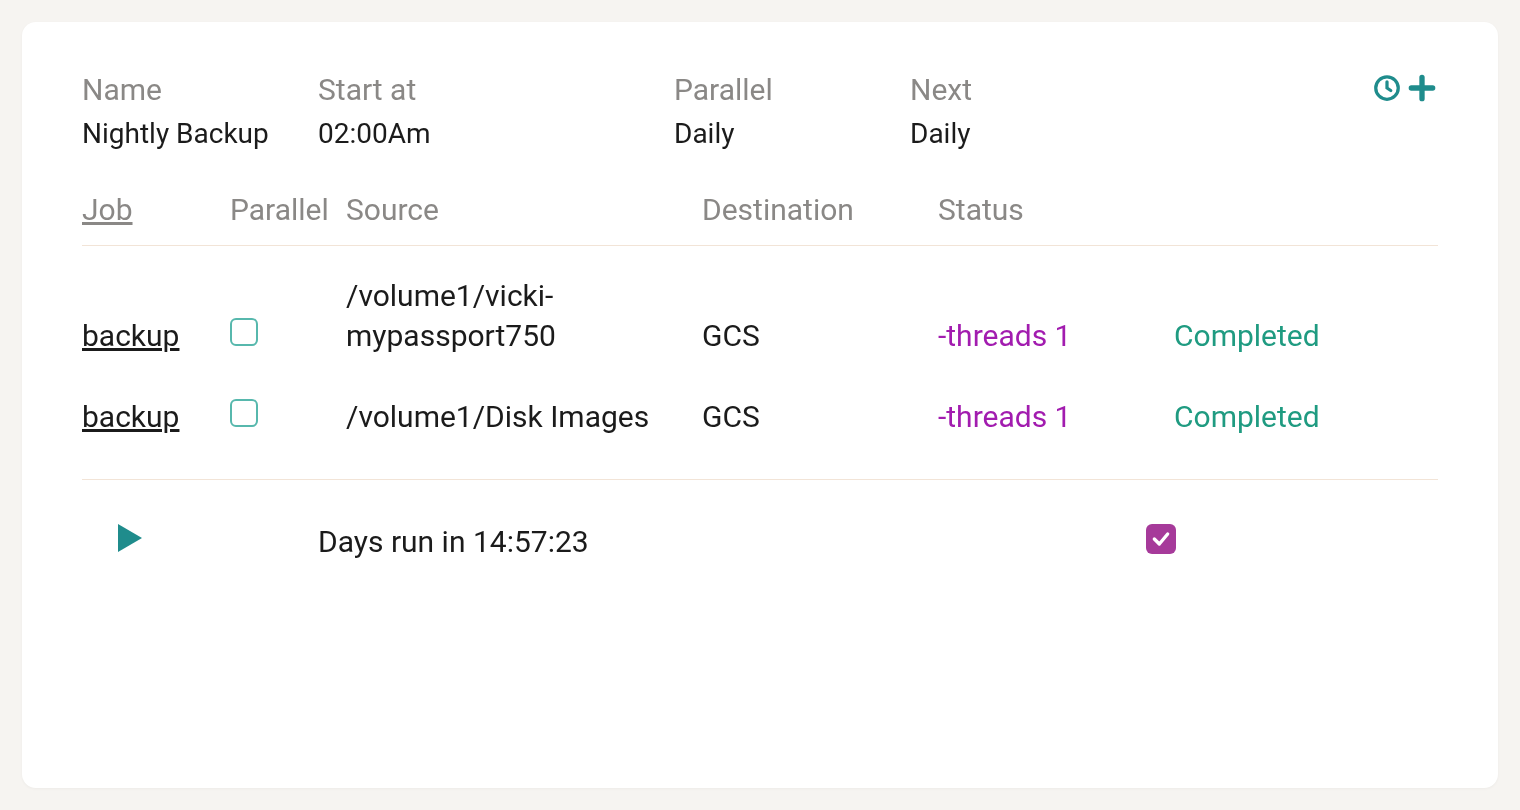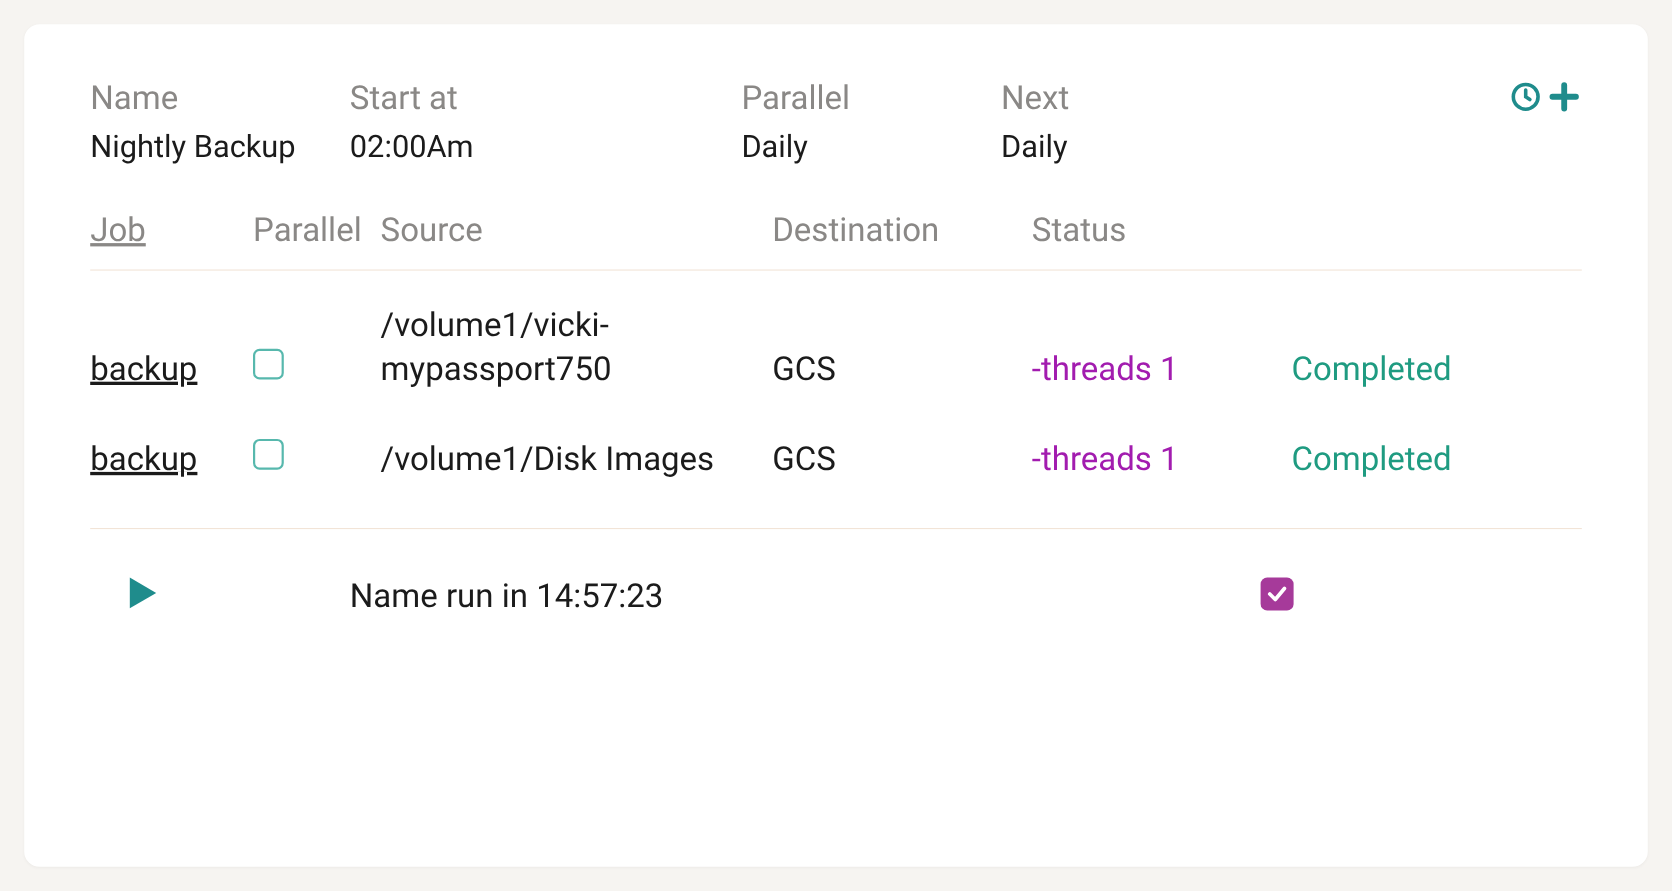--- a/index.html
+++ b/index.html
@@ -192,21 +192,21 @@
       <div class="cell w-options cell-options">-threads 1</div>
       <div class="cell w-status cell-status">Completed</div>
     </div>
   </div>
 
   <div class="footer-divider"></div>
   <div class="footer-row">
     <div class="play-cell">
       <div class="play-btn"></div>
     </div>
-    <div class="nextrun-cell">Name run in 14:57:23</div>
+    <div class="nextrun-cell">Days run in 14:57:23</div>
     <div class="email-cell">
       <div class="email-check">
         <svg width="20" height="20" viewBox="0 0 24 24" fill="none" stroke="#fff" stroke-width="4" stroke-linecap="round" stroke-linejoin="round">
           <polyline points="4 12 10 18 20 6"></polyline>
         </svg>
       </div>
     </div>
   </div>
 
 </div>

